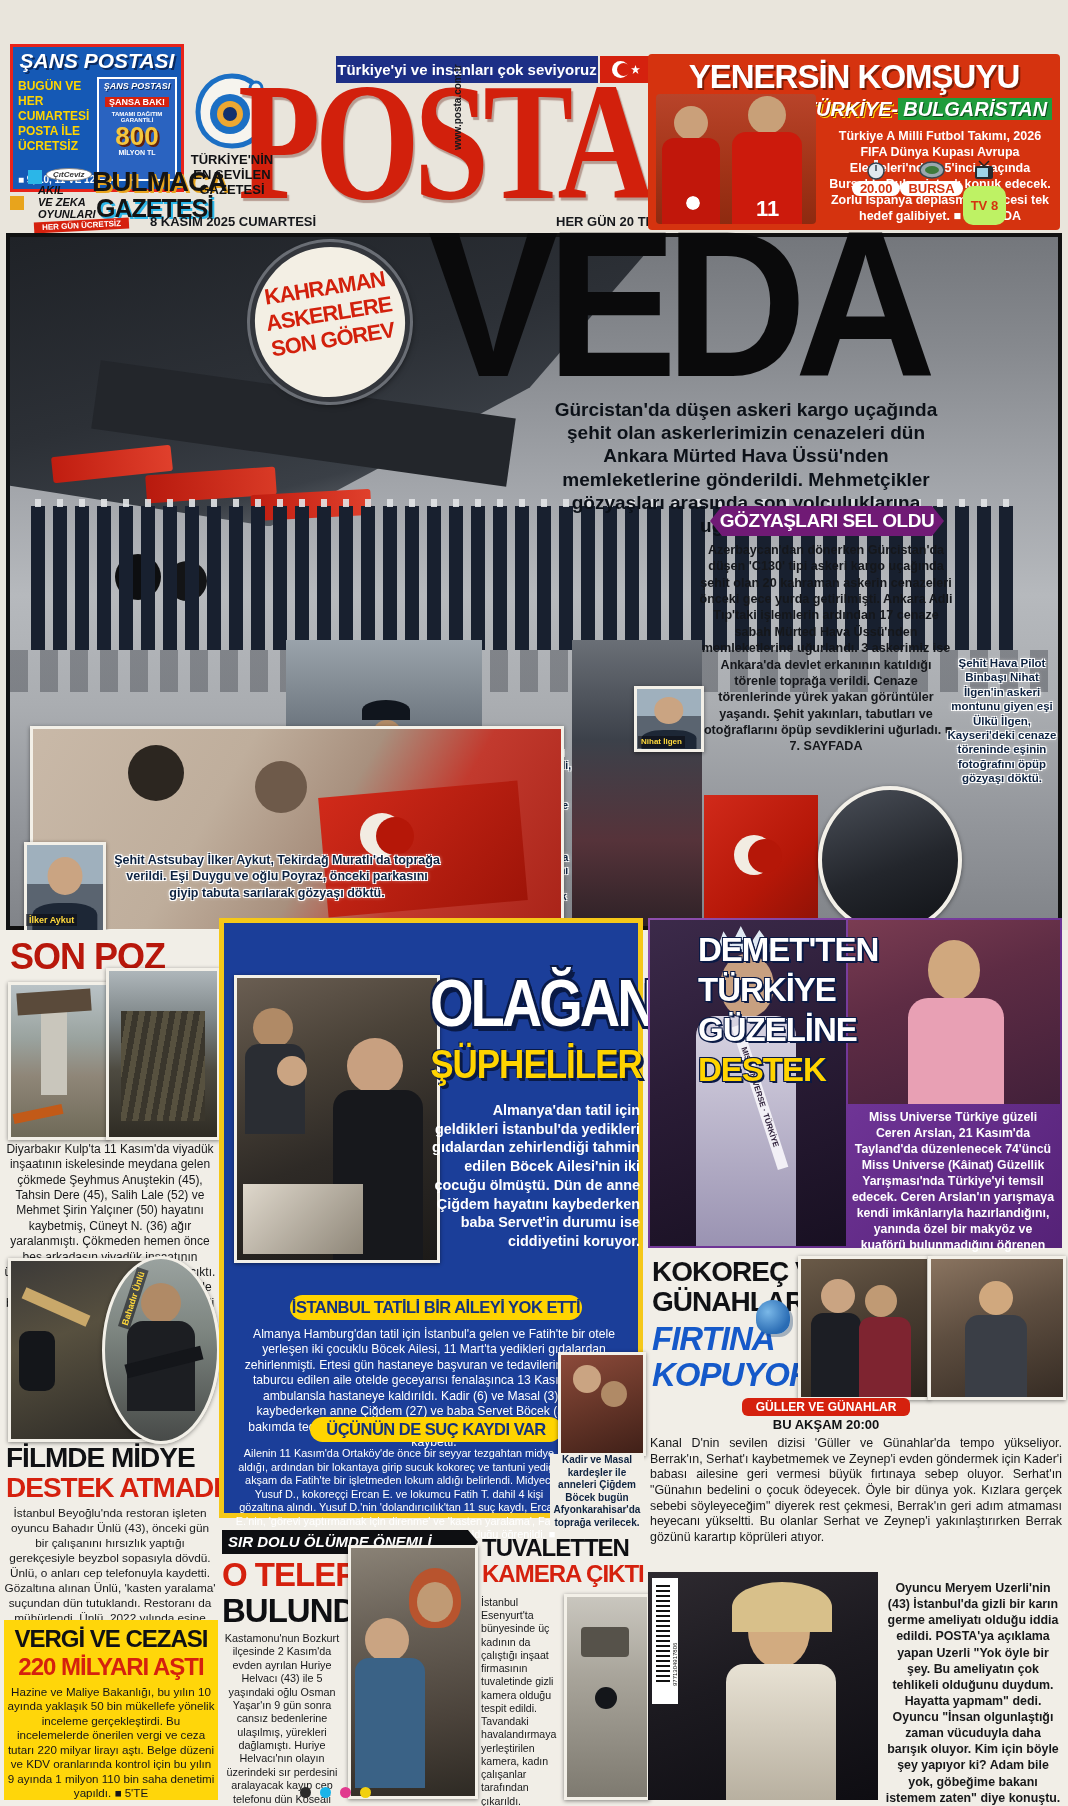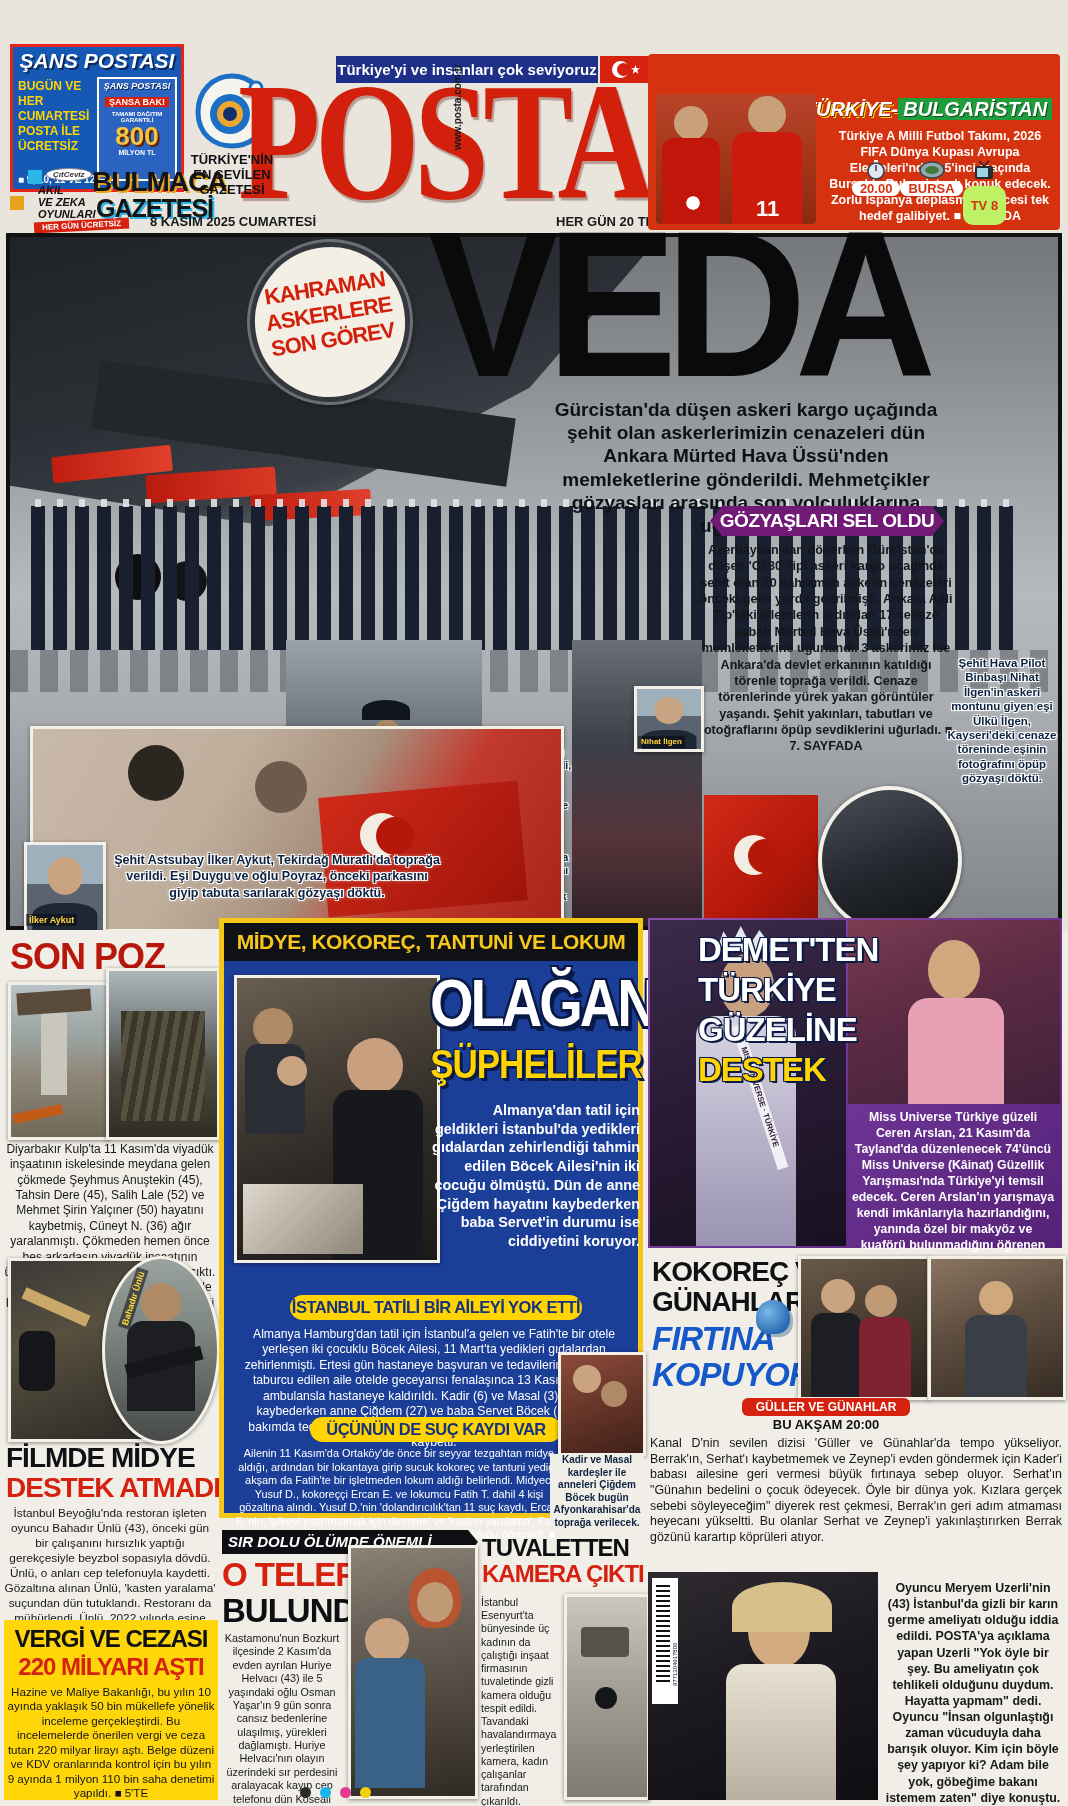--- a/index.html
+++ b/index.html
@@ -85,20 +85,21 @@
     <div>EN SEVİLEN</div>
     <div>GAZETESİ</div>
   </div>
 
   <div style="position:absolute;left:452px;top:150px;font-size:10px;font-weight:bold;color:#16181c;transform:rotate(-90deg);transform-origin:left top;white-space:nowrap;">www.posta.com.tr</div>
 
   <div style="position:absolute;left:150px;top:214px;font-size:13px;font-weight:bold;color:#16181c;">8 KASIM 2025 CUMARTESİ</div>
   <div style="position:absolute;left:556px;top:214px;font-size:13px;font-weight:bold;color:#16181c;">HER GÜN 20 TL</div>
 
   <div class="abs" style="left:648px;top:54px;width:412px;height:176px;background:#d5330f;border-radius:4px;">
+    <div style="position:absolute;left:0;top:4px;width:100%;text-align:center;color:#fff;font-weight:900;font-size:33px;letter-spacing:-1px;text-shadow:2px 2px 0 #7e1d06;">YENERSİN KOMŞUYU</div>
     <div style="position:absolute;left:150px;top:44px;width:260px;text-align:center;">
       <span style="color:#fff;font-weight:900;font-style:italic;font-size:20px;text-shadow:1px 1px 0 #7e1d06,2px 2px 0 #ffd400;">TÜRKİYE-</span><span style="background:#1f9c3c;color:#fff;font-weight:900;font-style:italic;font-size:20px;padding:0 5px;text-shadow:1px 1px 0 #0c4d1b;">BULGARİSTAN</span>
     </div>
     <div class="ph" style="left:8px;top:40px;width:160px;height:130px;background:linear-gradient(180deg,#b8442a 0%,#a33418 55%,#8e2a10 100%);border-radius:4px;">
       <div style="position:absolute;left:18px;top:12px;width:34px;height:34px;border-radius:50%;background:#caa07a;"></div>
       <div style="position:absolute;left:6px;top:44px;width:58px;height:86px;border-radius:12px 12px 0 0;background:#c1170b;"></div>
       <div style="position:absolute;left:92px;top:2px;width:38px;height:38px;border-radius:50%;background:#c8a078;"></div>
       <div style="position:absolute;left:76px;top:38px;width:70px;height:92px;border-radius:14px 14px 0 0;background:#cc1a0c;"></div>
       <div style="position:absolute;left:100px;bottom:2px;color:#fff;font-weight:900;font-size:22px;">11</div>
       <div style="position:absolute;left:30px;bottom:14px;width:14px;height:14px;border-radius:50%;background:#fff;clip-path:circle(50%);"></div>
@@ -224,23 +225,20 @@
   <div style="position:absolute;left:6px;top:1472px;font-weight:900;font-size:28px;letter-spacing:-1px;color:#d5210e;">DESTEK ATMADI!</div>
   <div style="position:absolute;left:3px;top:1506px;width:214px;text-align:center;color:#17181a;font-weight:500;font-size:11.8px;line-height:1.27;">İstanbul Beyoğlu'nda restoran işleten oyuncu Bahadır Ünlü (43), önceki gün bir çalışanını hırsızlık yaptığı gerekçesiyle beyzbol sopasıyla dövdü. Ünlü, o anları cep telefonuyla kaydetti. Gözaltına alınan Ünlü, 'kasten yaralama' suçundan dün tutuklandı. Restoranı da mühürlendi. Ünlü, 2022 yılında eşine küfreden bir müşterisinin başına bıçağın sapıyla vurmuştu.</div>
 
   <div class="abs" style="left:4px;top:1620px;width:214px;height:180px;background:#ffd60a;padding:5px 3px;box-sizing:border-box;text-align:center;">
     <div style="font-weight:900;font-size:24px;letter-spacing:-1px;color:#101114;">VERGİ VE CEZASI</div>
     <div style="font-weight:900;font-size:24px;letter-spacing:-1px;color:#d5210e;">220 MİLYARI AŞTI</div>
     <div style="margin-top:4px;color:#141519;font-weight:500;font-size:11.6px;line-height:1.25;">Hazine ve Maliye Bakanlığı, bu yılın 10 ayında yaklaşık 50 bin mükellefe yönelik inceleme gerçekleştirdi. Bu incelemelerde önerilen vergi ve ceza tutarı 220 milyar lirayı aştı. Belge düzeni ve KDV oranlarında kontrol için bu yılın 9 ayında 1 milyon 110 bin saha denetimi yapıldı. ■ 5'TE</div>
   </div>
 
   <div class="abs" style="left:219px;top:918px;width:424px;height:600px;border:5px solid #f5c818;box-sizing:border-box;background:#1b3e99;">
-    <div class="abs" style="left:0;top:0;width:100%;height:38px;background:#101114;">
-      <div style="color:#f7c71c;font-weight:900;font-size:21px;letter-spacing:-.5px;text-align:center;line-height:38px;">MİDYE, KOKOREÇ, TANTUNİ VE LOKUM</div>
-    </div>
     <div class="ph wb" style="left:10px;top:52px;width:200px;height:282px;background:linear-gradient(160deg,#6a5e52 0%,#4a4238 30%,#2e2a26 60%,#1c1a18 100%);">
       <div style="position:absolute;left:110px;top:60px;width:56px;height:56px;border-radius:50%;background:#c8a080;"></div>
       <div style="position:absolute;left:96px;top:112px;width:90px;height:170px;border-radius:18px 18px 0 0;background:#17181c;"></div>
       <div style="position:absolute;left:16px;top:30px;width:40px;height:40px;border-radius:50%;background:#b08a66;"></div>
       <div style="position:absolute;left:8px;top:66px;width:60px;height:90px;border-radius:14px 14px 0 0;background:#2a2d33;"></div>
       <div style="position:absolute;left:40px;top:78px;width:30px;height:30px;border-radius:50%;background:#caa482;"></div>
       <div style="position:absolute;left:6px;bottom:6px;width:120px;height:70px;background:linear-gradient(135deg,#dfd8cc,#8e8678);"></div>
     </div>
     <div style="position:absolute;left:206px;top:42px;width:212px;text-align:center;color:#fff;font-weight:900;font-size:56px;letter-spacing:-3px;transform:scaleY(1.18);transform-origin:top;text-shadow:2px 2px 0 #0a1a46,-2px -2px 0 #0a1a46,2px -2px 0 #0a1a46,-2px 2px 0 #0a1a46,4px 4px 0 #0a1a46;">OLAĞAN</div>
     <div style="position:absolute;left:204px;top:118px;width:216px;text-align:center;color:#ffd400;font-weight:900;font-size:35px;letter-spacing:-1px;transform:scaleY(1.15);transform-origin:top;text-shadow:2px 2px 0 #0a1a46,-1px -1px 0 #0a1a46,3px 3px 0 #0a1a46;">ŞÜPHELİLER</div>

